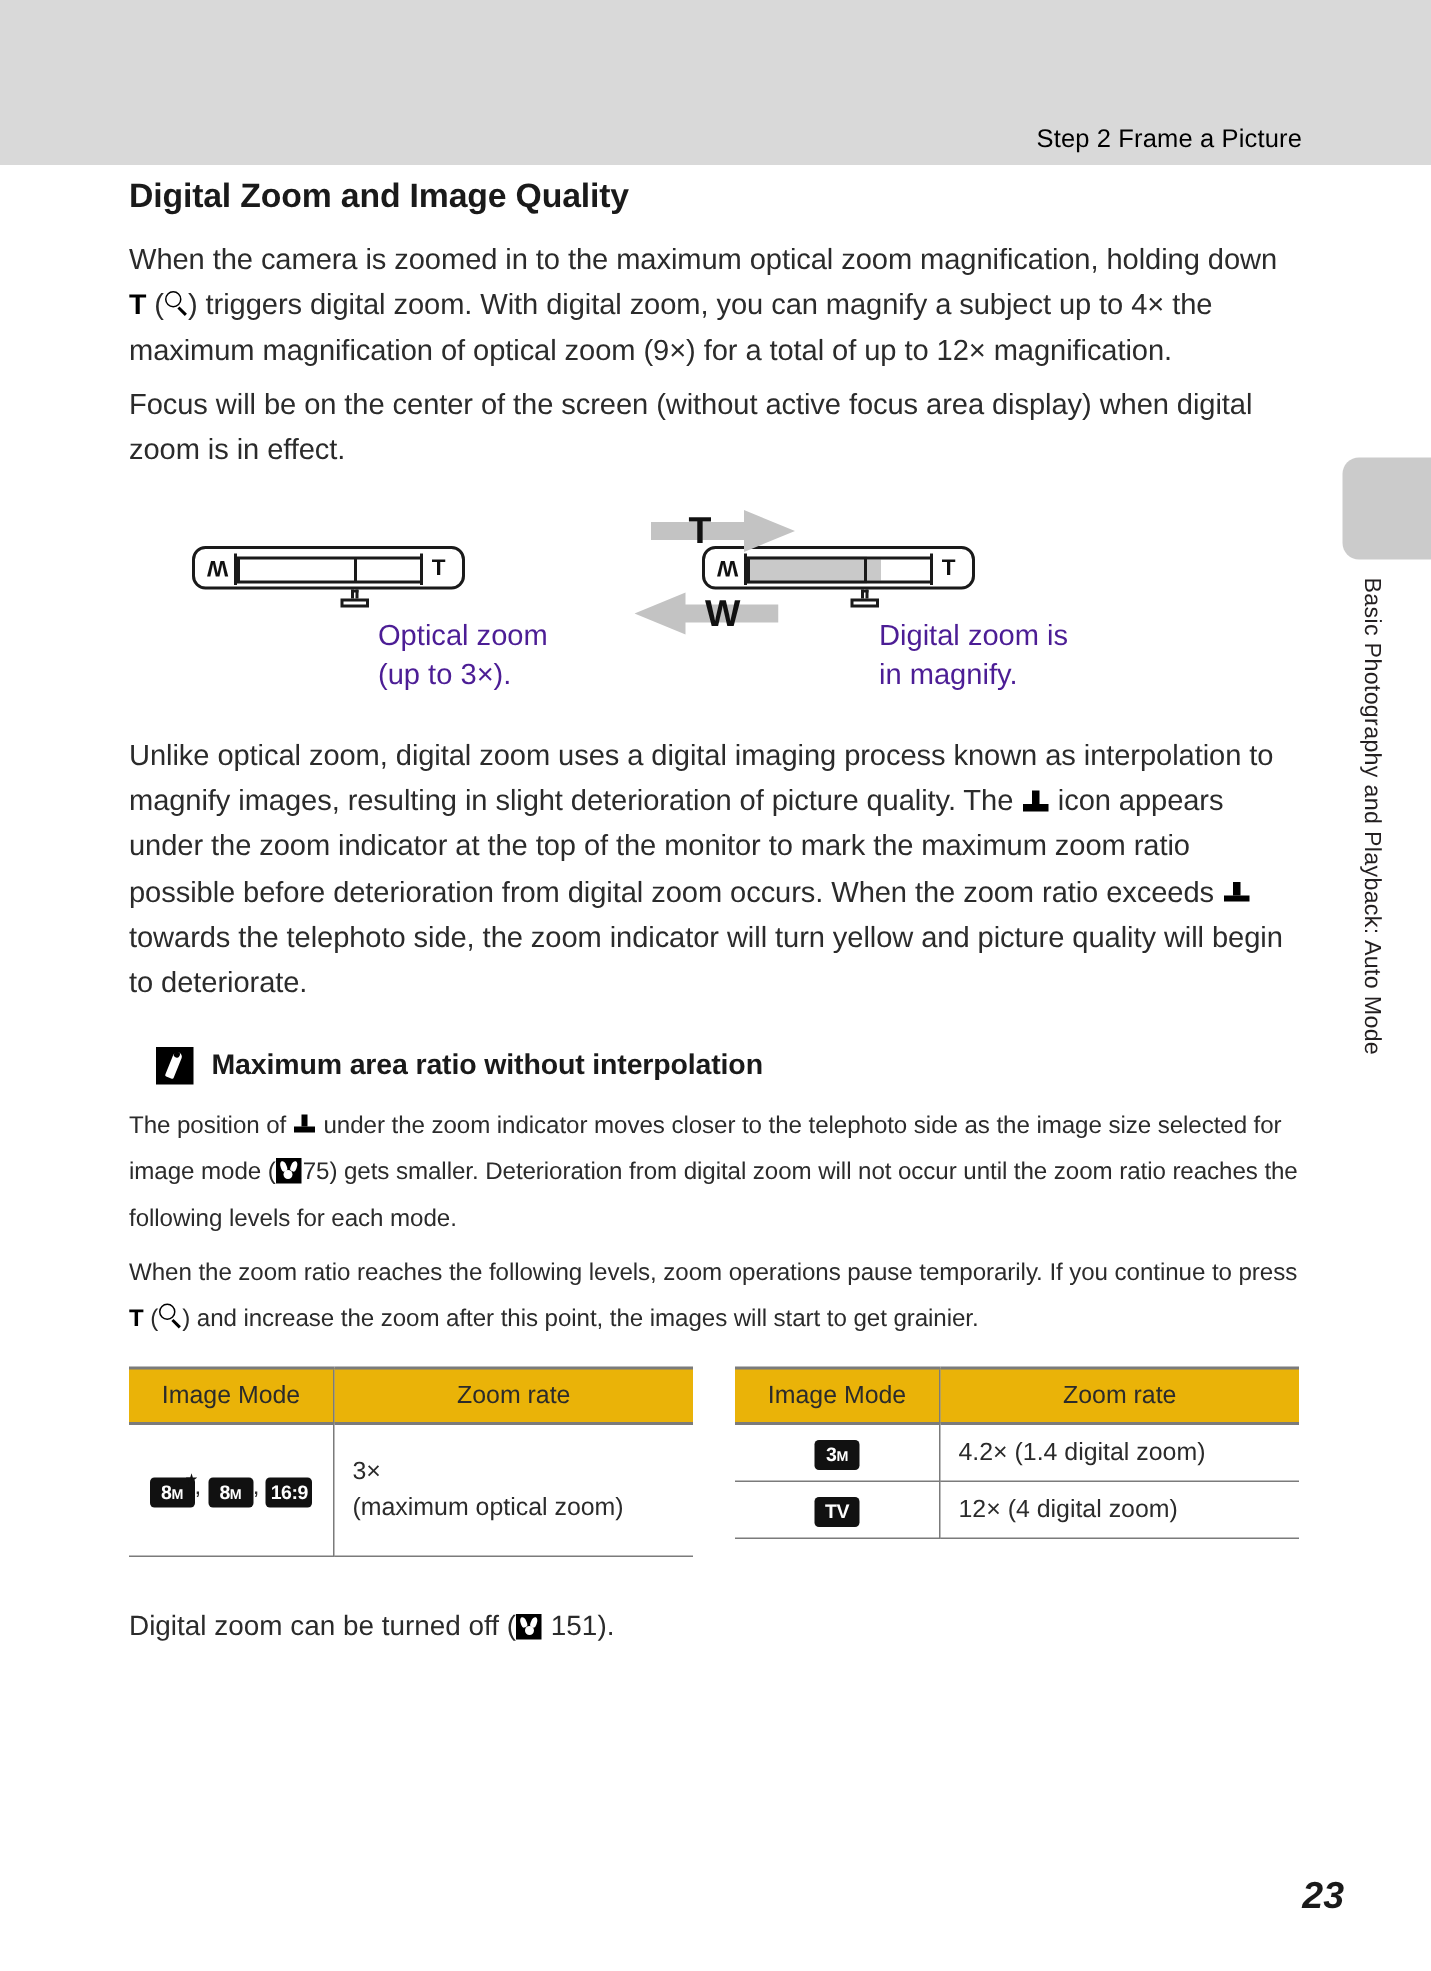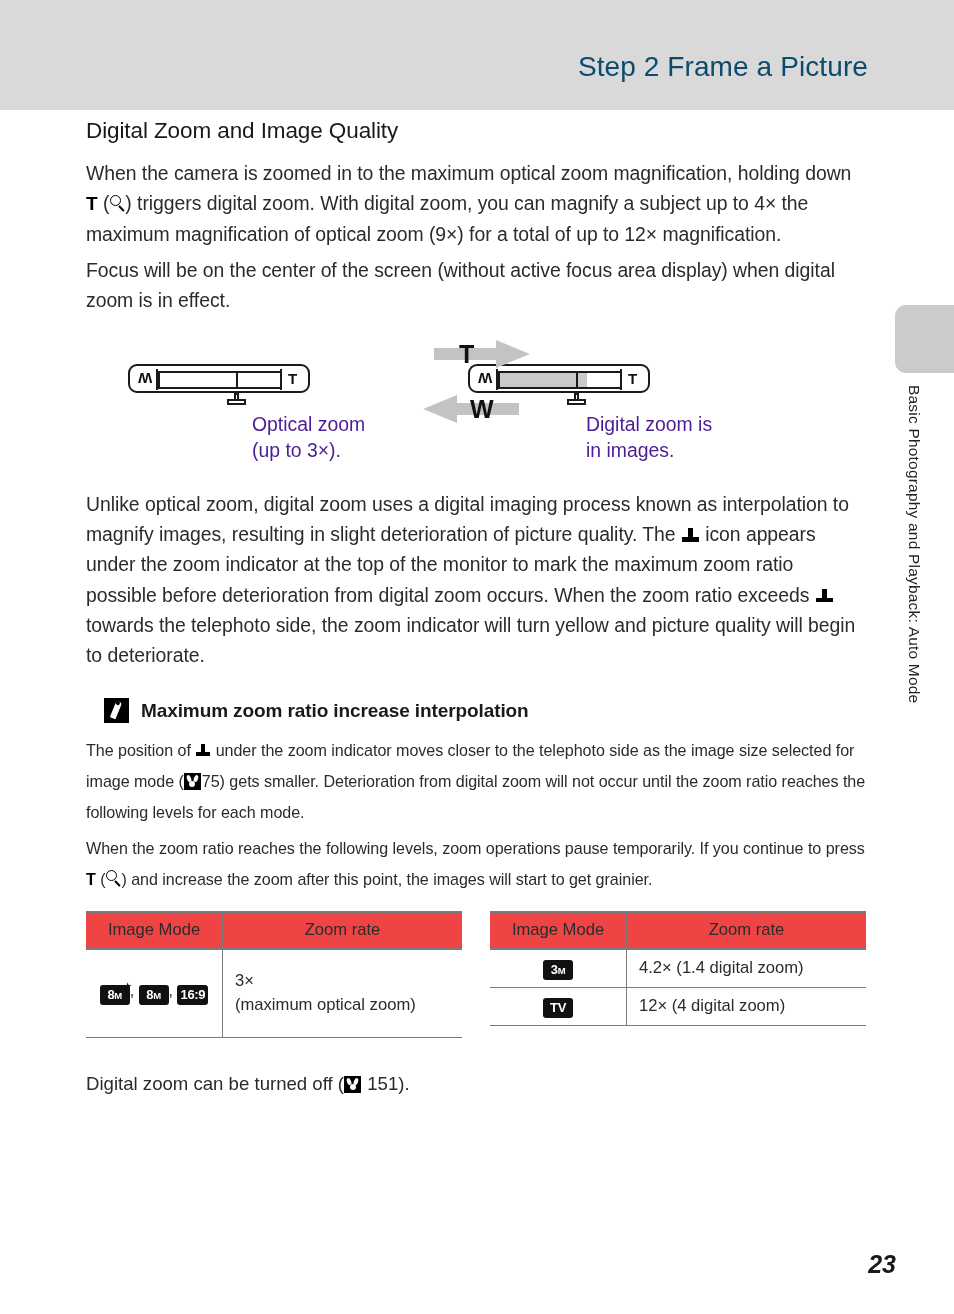--- a/index.html
+++ b/index.html
@@ -20,24 +20,24 @@
   .header-band {
     position: absolute;
     left: 0; top: 0;
     width: 954px;
     height: 110px;
     background: #d9d9d9;
   }
   .header-title {
     position: absolute;
     right: 86px;
-    top: 51px;
-    font-size: 28px;
+    top: 83px;
+    font-size: 17px;
     letter-spacing: .1px;
-    color: #0c4a6e;
+    color: #000000;
     white-space: nowrap;
   }
 
   
   .side-tab {
     position: absolute;
     left: 895px;
     top: 305px;
     width: 59px;
     height: 68px;
@@ -62,21 +62,21 @@
   .content {
     position: absolute;
     left: 86px;
     top: 118px;
     width: 782px;
   }
 
   h1.section-heading {
     margin: 0 0 14px 0;
     font-size: 22.5px;
-    font-weight: normal;
+    font-weight: bold;
     letter-spacing: -.1px;
     color: #1a1a1a;
   }
 
   p.body-para {
     margin: 0 0 5px 0;
     font-size: 19.4px;
     line-height: 30.2px;
     color: #2b2b2b;
     letter-spacing: -.05px;
@@ -349,21 +349,21 @@
   table.zoom-table {
     position: absolute;
     border-collapse: collapse;
     font-size: 16.6px;
     color: #2b2b2b;
   }
   table.zoom-table.tbl-left  { left: 0px;   width: 376px; top: 0; }
   table.zoom-table.tbl-right { left: 404px; width: 376px; top: 0; }
 
   table.zoom-table th {
-    background: #ef4444;
+    background: #eab308;
     font-weight: normal;
     font-size: 16.6px;
     color: #2b2b2b;
     text-align: center;
     padding: 7px 4px 8px 4px;
     border-top: 2.4px solid #7b7b7b;
     border-bottom: 2.4px solid #7b7b7b;
   }
   table.zoom-table th.col-mode { width: 128px; }
   table.zoom-table td {
@@ -501,29 +501,29 @@
       </svg>
       <div class="letter">W</div>
     </div>
 
     <div class="fig-caption left">
       <div>Optical zoom</div>
       <div>(up to 3×).</div>
     </div>
     <div class="fig-caption right">
       <div>Digital zoom is</div>
-      <div>in images.</div>
+      <div>in magnify.</div>
     </div>
   </div>
 
   <p class="body-para"><span>Unlike optical zoom, digital zoom uses a digital imaging process known as interpolation to magnify images, resulting in slight deterioration of picture quality. The </span><span class="dz-mark"><span class="stem"></span><span class="base"></span></span><span> icon appears under the zoom indicator at the top of the monitor to mark the maximum zoom ratio possible before deterioration from digital zoom occurs. When the zoom ratio exceeds </span><span class="dz-mark"><span class="stem"></span><span class="base"></span></span><span> towards the telephoto side, the zoom indicator will turn yellow and picture quality will begin to deteriorate.</span></p>
 
   <div class="note-head">
     <div class="pencil-icon"></div>
-    <div class="note-title">Maximum zoom ratio increase interpolation</div>
+    <div class="note-title">Maximum area ratio without interpolation</div>
   </div>
 
   <p class="note-para"><span>The position of </span><span class="dz-mark small"><span class="stem"></span><span class="base"></span></span><span> under the zoom indicator moves closer to the telephoto side as the image size selected for image mode (</span><span class="ref-icon"><i></i></span><span>75</span><span>) gets smaller. Deterioration from digital zoom will not occur until the zoom ratio reaches the following levels for each mode.</span></p>
 
   <p class="note-para"><span>When the zoom ratio reaches the following levels, zoom operations pause temporarily. If you continue to press </span><span class="glyph-T">T</span> (<span class="mag-icon"></span><span>) and increase the zoom after this point, the images will start to get grainier.</span></p>
 
   <div class="tables-row">
 
     <table class="zoom-table tbl-left">
       <thead>

